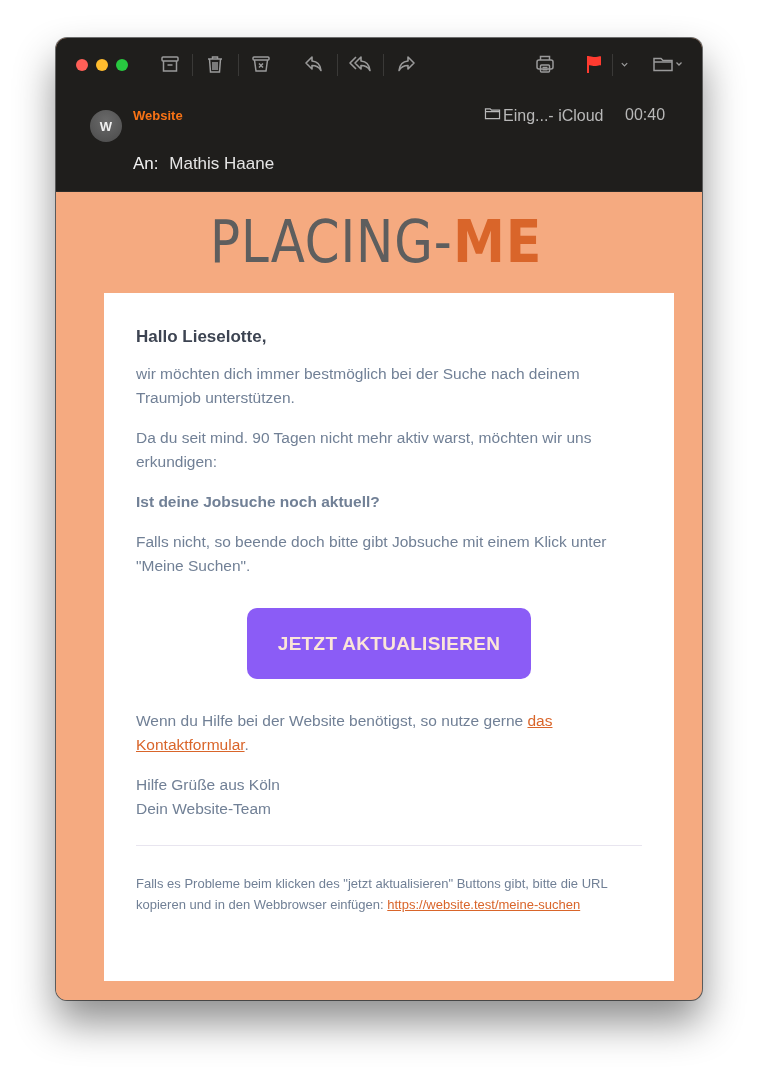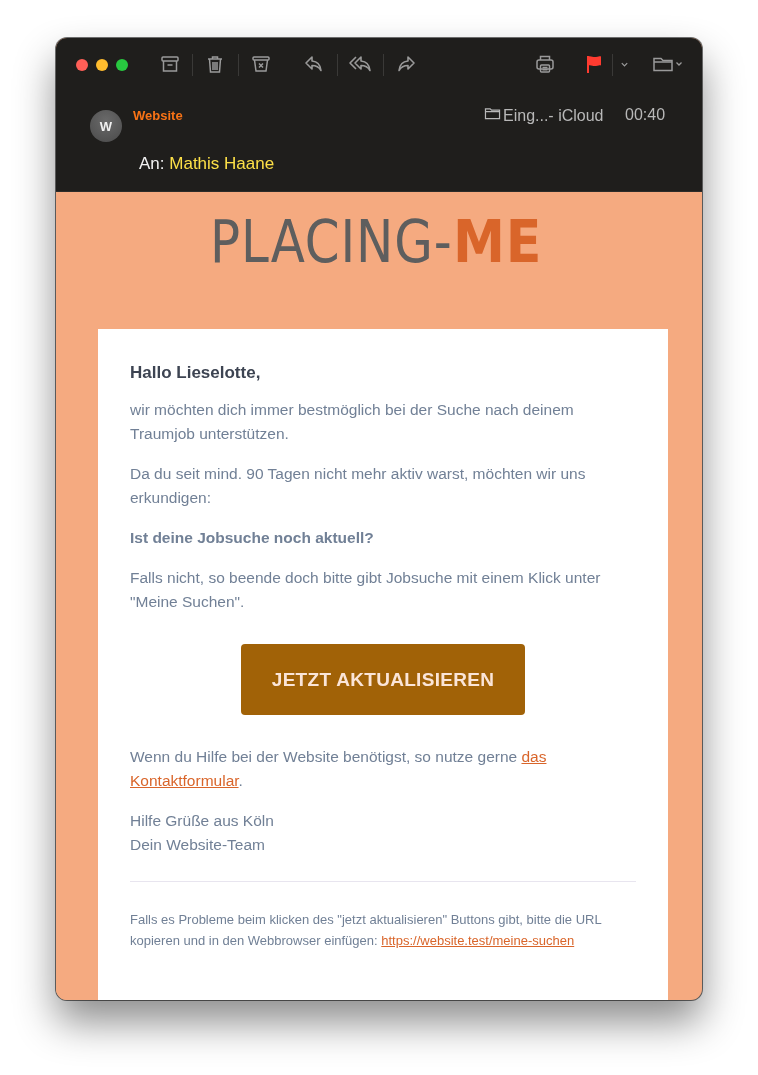--- a/index.html
+++ b/index.html
@@ -30,39 +30,39 @@
     background: #1f1e1c; border-bottom: 1px solid #2d2c2a;
   }
   .avatar {
     position: absolute; left: 34px; top: 18px; width: 32px; height: 32px; border-radius: 50%;
     background: radial-gradient(circle at 50% 35%, #6a6a6a, #4a4a4a);
     color: #f0f0f0; font-weight: bold; font-size: 13px; display: flex; align-items: center; justify-content: center;
   }
   .sender { position: absolute; left: 77px; top: 16px; color: #f97316; font-size: 13px; font-weight: bold; }
   .subject { position: absolute; left: 77px; top: 37px; color: #f2f2f2; font-size: 17px; }
   .to { position: absolute; left: 77px; top: 62px; font-size: 17px; }
-  .to-label { color: #f2f2f2; margin-left: 6px; }
-  .to-name { color: #fde047; margin-left: 0; }
+  .to-label { color: #f2f2f2; }
+  .to-name { color: #e5e5e5; margin-left: 6px; }
   .mailbox { position: absolute; left: 428px; top: 14px; color: #b8b8b8; font-size: 16px; display: flex; align-items: center; gap: 2px; }
   .time { position: absolute; left: 569px; top: 14px; color: #b8b8b8; font-size: 16px; }
 
   .content { position: absolute; left: 0; top: 154px; width: 578px; height: 808px; background: #f5aa80; padding-left: 26px; }
   .logo { position: absolute; left: 154px; top: 20px; height: 60px; display: flex; align-items: center; font-size: 58px; letter-spacing: 1px; font-family: "DejaVu Sans", sans-serif; }
   .logo-a { color: #5e5e5e; font-weight: normal; transform: scaleX(0.86); transform-origin: left center; display: inline-block; }
   .logo-b { color: #d9652a; font-weight: bold; margin-left: -44px; transform: scaleX(0.9); display: inline-block; }
 
-  .card { position: absolute; left: 42px; top: 101px; width: 570px; height: 688px; background: #ffffff; margin-top: 36px; }
+  .card { position: absolute; left: 48px; top: 101px; width: 570px; height: 688px; background: #ffffff; }
   .card-inner { position: absolute; left: 32px; top: 0; width: 506px; }
   .greet { position: absolute; top: 34px; font-size: 17px; font-weight: bold; color: #3d4452; }
   .p { position: absolute; font-size: 15.5px; line-height: 24px; color: #718096; }
   .p.bold { font-weight: bold; }
   .link { color: #d9652a; text-decoration: underline; cursor: pointer; }
   .cta {
-    position: absolute; left: 143px; top: 315px; width: 284px; height: 71px; border-radius: 4px;
-    background: #a16207; color: #fbe5d8; font-weight: bold; font-size: 19px; letter-spacing: 0.3px;
+    position: absolute; left: 143px; top: 315px; width: 284px; height: 71px; border-radius: 10px;
+    background: #8b5cf6; color: #fbe5d8; font-weight: bold; font-size: 19px; letter-spacing: 0.3px;
     display: flex; align-items: center; justify-content: center; cursor: pointer;
   }
   .divider { position: absolute; top: 552px; left: 0; width: 506px; height: 1px; background: #e8e5ef; }
   .small { position: absolute; top: 580px; width: 506px; font-size: 13px; line-height: 21px; color: #718096; }
 </style>
 </head>
 <body>
 
 <div class="window">
   <div class="toolbar">

